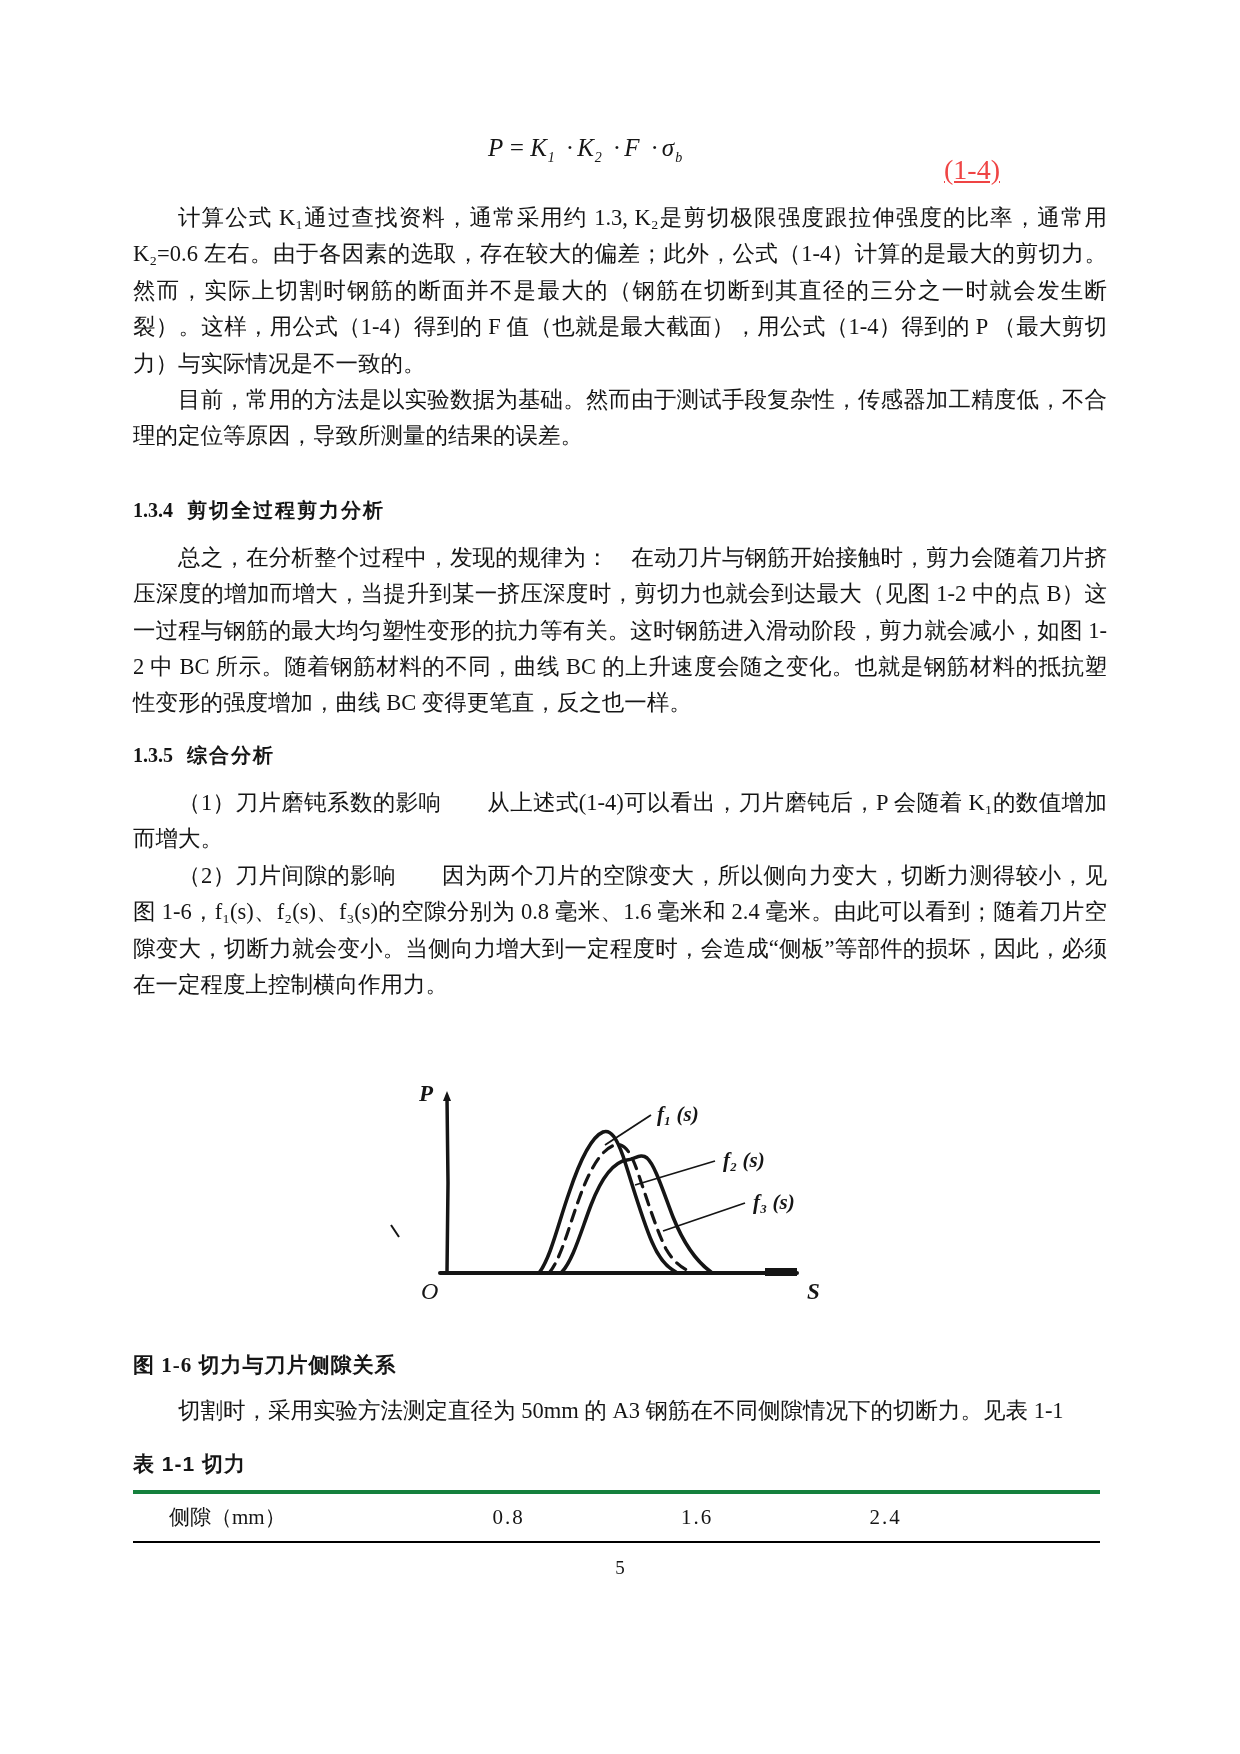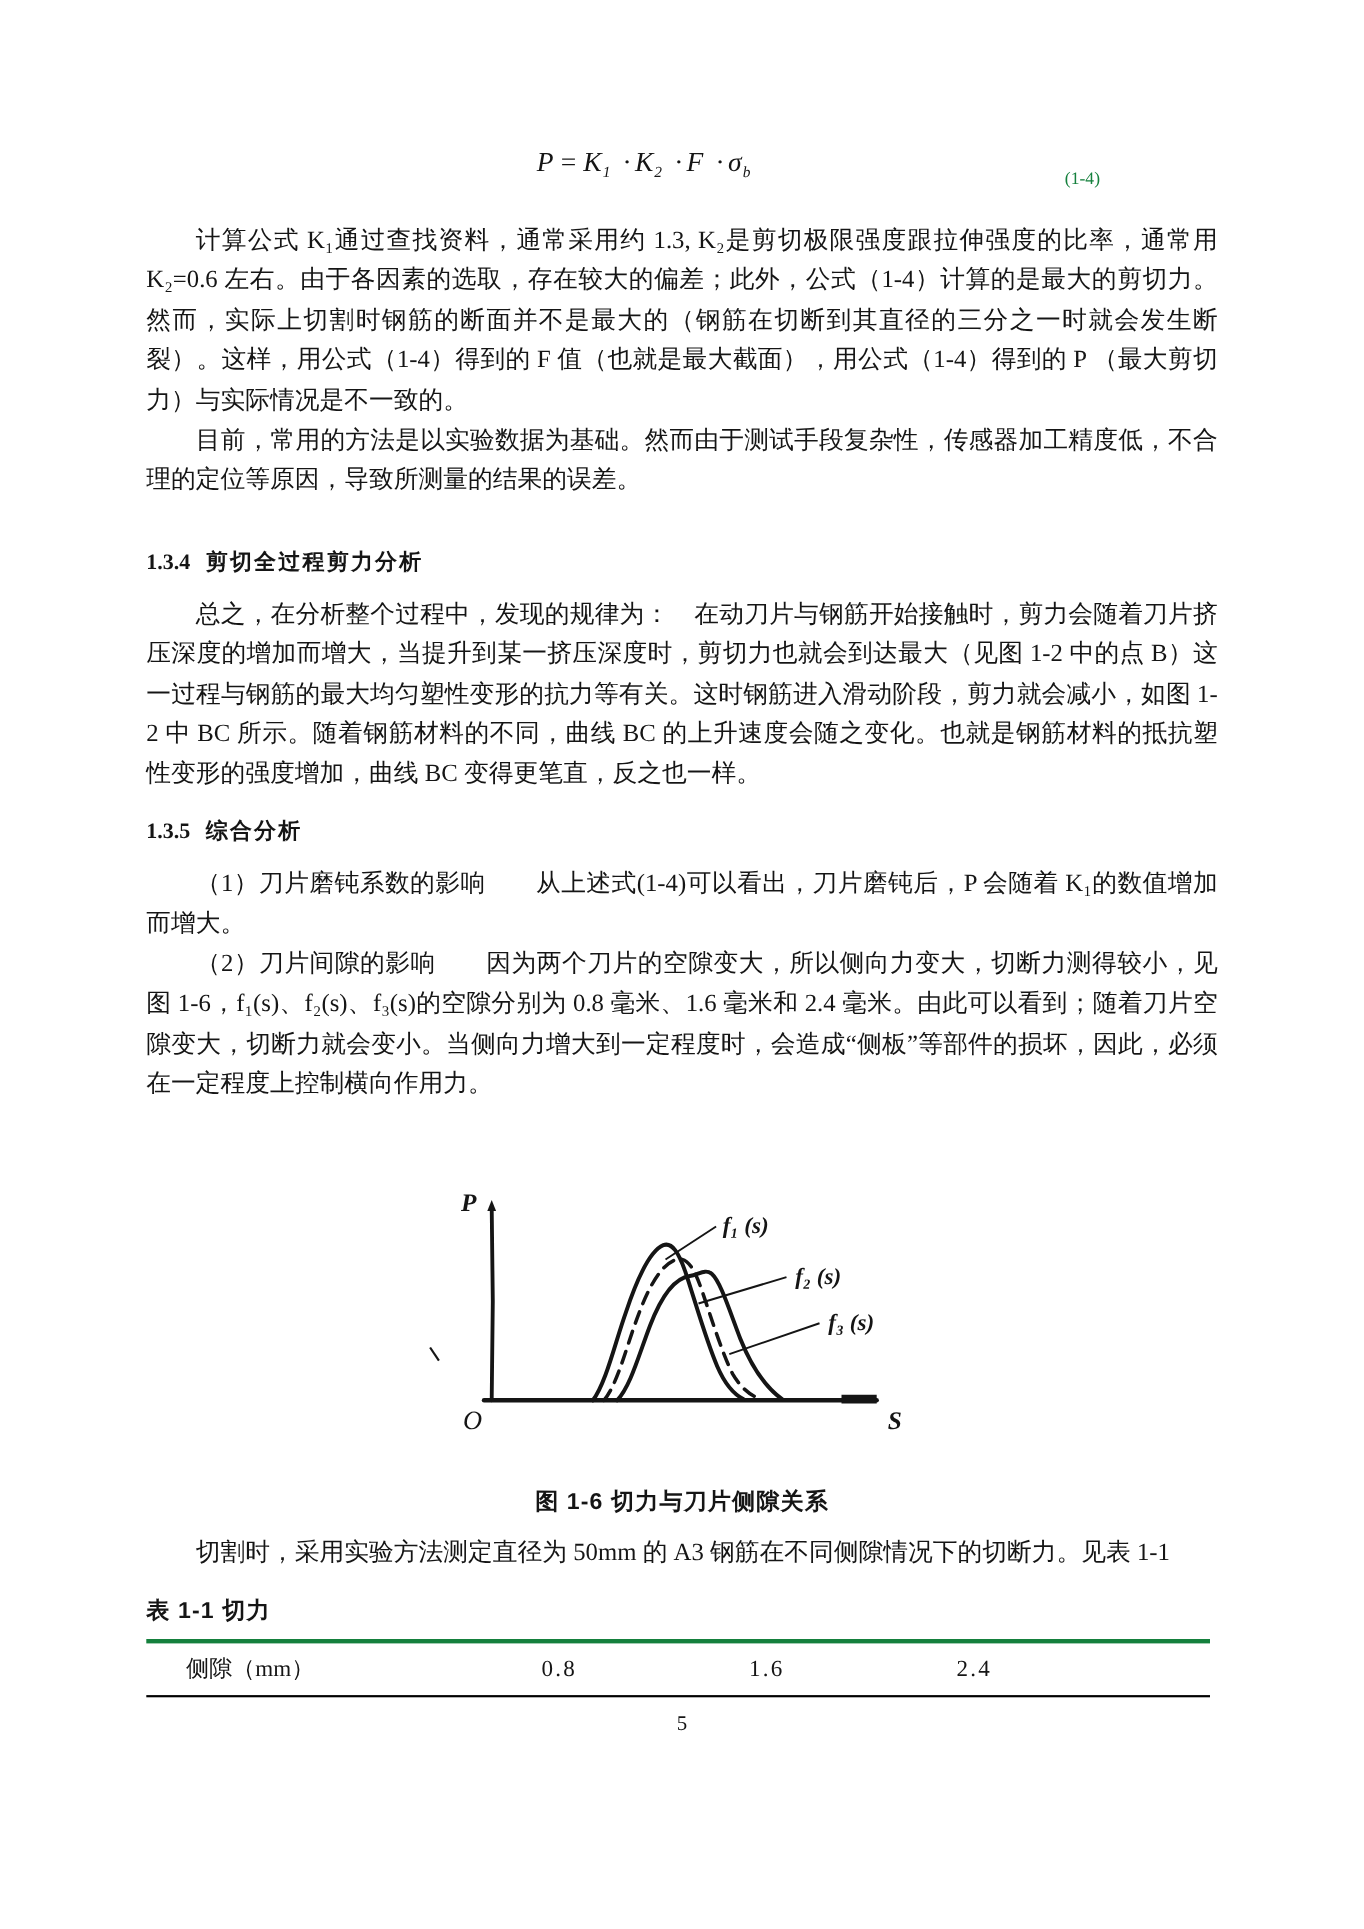--- a/index.html
+++ b/index.html
@@ -11,40 +11,40 @@
   .page { position:relative; width:1240px; height:1305px; background:#fff; }
   .content { position:absolute; left:133px; width:974px; top:0; padding-top:126px; }
 
   
   .formula-row { position:relative; height:74px; }
   .formula { position:absolute; left:355px; top:8px; font-size:25px; font-style:italic; white-space:nowrap; letter-spacing:1px; }
   .fvar { font-style:italic; }
   .feq { margin:0 4px; font-style:italic; }
   .fdot { margin:0 2px 0 10px; font-style:normal; }
   .fsub { font-size:14px; font-style:italic; }
-  .eq-num { position:absolute; right:107px; top:28px; font-size:16px; color:#15803d; font-style:normal; }
+  .eq-num { position:absolute; right:107px; top:28px; font-size:28px; color:#ef4444; font-style:normal;text-decoration:underline; }
 
   
   .para {
     margin:0; font-size:22.5px; line-height:36.4px;
     text-align:justify; text-indent:2em;
   }
 
   
   .heading { margin:42px 0 16px 0; font-size:20px; font-weight:bold; }
   .heading.h135 { margin-top:20px; }
   .heading .num { font-family:"Liberation Serif","DejaVu Serif",serif; margin-right:14px; }
   .heading .ttl { font-family:"Liberation Sans","DejaVu Sans",sans-serif; letter-spacing:2px; }
 
   
   .figure-wrap { margin-top:58px; margin-left:212px; width:520px; height:250px; }
   .figure-wrap svg { display:block; }
   .fig-caption {
-    margin-top:40px; text-align:center;
-    font-family:Liberation Sans, sans-serif;
+    margin-top:40px; 
+    font-family:Liberation Serif, serif;
     font-weight:bold; font-size:21px; letter-spacing:1px;
   }
   .after-fig { margin-top:14px; }
 
   
   .table-title {
     margin-top:20px; 
     font-family:"Liberation Sans","DejaVu Sans",sans-serif;
     font-weight:bold; font-size:21px; letter-spacing:1px;
   }

